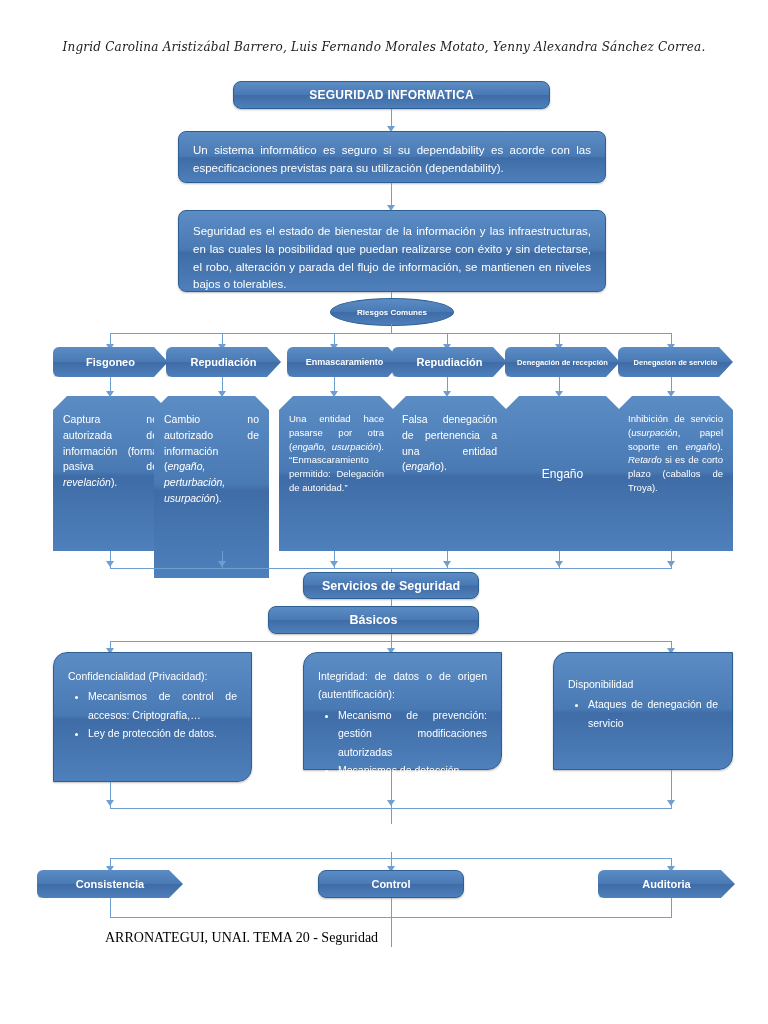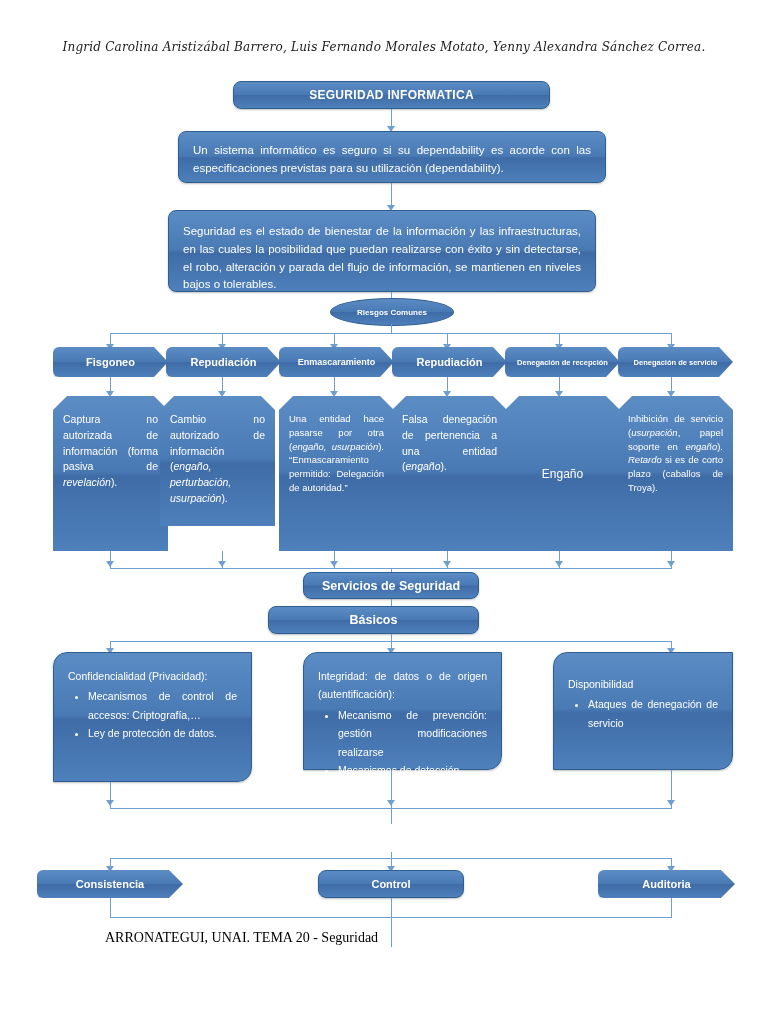--- a/index.html
+++ b/index.html
@@ -98,21 +98,21 @@
   <div class="ln lnv" style="left:391px;top:109px;height:19px;"></div>
   <div class="arw" style="left:387px;top:126px;"></div>
 
   <div class="box rounded" style="left:178px;top:131px;width:428px;height:52px;">
     <div class="para">Un sistema informático es seguro si su dependability es acorde con las especificaciones previstas para su  utilización (dependability).</div>
   </div>
 
   <div class="ln lnv" style="left:391px;top:183px;height:24px;"></div>
   <div class="arw" style="left:387px;top:205px;"></div>
 
-  <div class="box rounded" style="left:168px;top:210px;width:428px;height:82px;">
+  <div class="box rounded" style="left:178px;top:210px;width:428px;height:82px;">
     <div class="para" style="padding-top:12px;">Seguridad es el estado de bienestar de la información y las infraestructuras, en las cuales la posibilidad que puedan realizarse con éxito y sin detectarse, el robo, alteración y parada del flujo de información, se mantienen en niveles bajos o tolerables.</div>
   </div>
 
   <div class="ln lnv" style="left:391px;top:292px;height:9px;"></div>
 
   <div class="ellipse" style="left:330px;top:298px;width:122px;height:26px;">
     <span>Riesgos Comunes</span>
   </div>
 
   <div class="ln lnv" style="left:391px;top:324px;height:9px;"></div>
@@ -130,21 +130,21 @@
   <div class="arw" style="left:555px;top:344px;"></div>
   <div class="ln lnv" style="left:671px;top:333px;height:13px;"></div>
   <div class="arw" style="left:667px;top:344px;"></div>
 
   <div class="box tag center lbl-md" style="left:53px;top:347px;width:115px;height:30px;">
     <span>Fisgoneo</span>
   </div>
   <div class="box tag center lbl-md" style="left:166px;top:347px;width:115px;height:30px;">
     <span>Repudiación</span>
   </div>
-  <div class="box tag center lbl-sm" style="left:279px;top:347px;width:115px;height:30px;">
+  <div class="box tag center lbl-sm" style="left:287px;top:347px;width:115px;height:30px;">
     <span style="font-size:9px;">Enmascaramiento</span>
   </div>
   <div class="box tag center lbl-md" style="left:392px;top:347px;width:115px;height:30px;">
     <span>Repudiación</span>
   </div>
   <div class="box tag center lbl-sm" style="left:505px;top:347px;width:115px;height:30px;">
     <span>Denegación de recepción</span>
   </div>
   <div class="box tag center lbl-sm" style="left:618px;top:347px;width:115px;height:30px;">
     <span>Denegación de servicio</span>
@@ -159,21 +159,21 @@
   <div class="ln lnv" style="left:447px;top:377px;height:17px;"></div>
   <div class="arw" style="left:443px;top:391px;"></div>
   <div class="ln lnv" style="left:559px;top:377px;height:17px;"></div>
   <div class="arw" style="left:555px;top:391px;"></div>
   <div class="ln lnv" style="left:671px;top:377px;height:17px;"></div>
   <div class="arw" style="left:667px;top:391px;"></div>
 
   <div class="box cut" style="left:53px;top:396px;width:115px;height:155px;">
     <div class="cardtxt">Captura no autorizada de información (forma pasiva de <em>revelación</em>).</div>
   </div>
-  <div class="box cut" style="left:160px;top:396px;width:115px;height:130px;">
+  <div class="box cut" style="left:154px;top:396px;width:115px;height:182px;">
     <div class="cardtxt">Cambio no autorizado de información (<em>engaño, perturbación, usurpación</em>).</div>
   </div>
   <div class="box cut" style="left:392px;top:396px;width:115px;height:155px;">
     <div class="cardtxt">Falsa denegación de pertenencia a una entidad (<em>engaño</em>).</div>
   </div>
   <div class="box cut" style="left:279px;top:396px;width:115px;height:155px;">
     <div class="cardtxt" style="font-size:9.5px;line-height:1.45;">Una entidad hace pasarse por otra (<em>engaño, usurpación</em>). “Enmascaramiento permitido: Delegación de autoridad.”</div>
   </div>
   <div class="box cut center" style="left:505px;top:396px;width:115px;height:155px;">
     <span style="font-size:12px;">Engaño</span>
@@ -223,21 +223,21 @@
         <li>Mecanismos de control de accesos: Criptografía,…</li>
         <li>Ley de protección de datos.</li>
       </ul>
     </div>
   </div>
 
   <div class="box" style="left:303px;top:652px;width:199px;height:118px;border-radius:14px 0 14px 0;">
     <div class="svc">
       <div>Integridad: de datos o de origen (autentificación):</div>
       <ul>
-        <li>Mecanismo de prevención: gestión modificaciones realizarse</li>
+        <li>Mecanismo de prevención: gestión modificaciones autorizadas</li>
         <li>Mecanismos de detección</li>
       </ul>
     </div>
   </div>
 
   <div class="box" style="left:553px;top:652px;width:180px;height:118px;border-radius:14px 0 14px 0;">
     <div class="svc" style="padding-top:22px;">
       <div>Disponibilidad</div>
       <ul>
         <li>Ataques de denegación de servicio</li>

